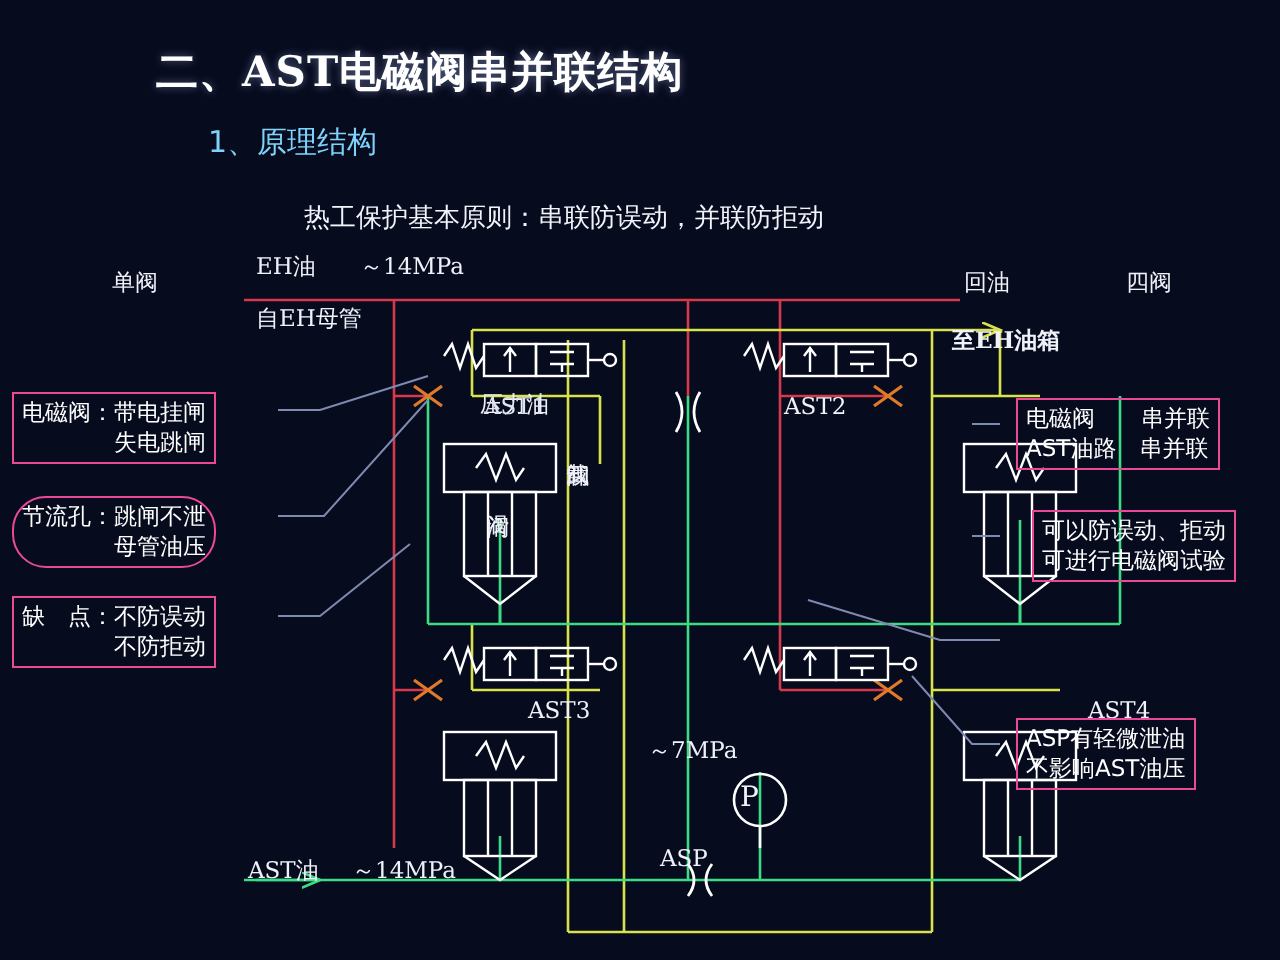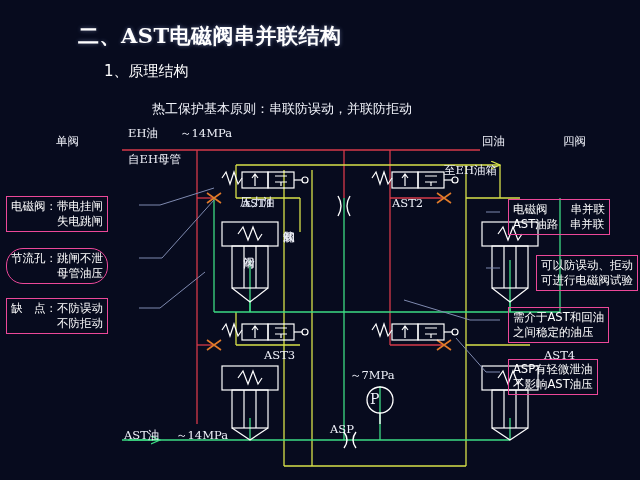--- a/index.html
+++ b/index.html
@@ -18,21 +18,21 @@
   #title{
     left:78px;top:22px;
     font-family:"DejaVu Serif","Liberation Serif",serif;
     font-size:21px;font-weight:bold;color:#ffffff;
     letter-spacing:0.5px;
     text-shadow:0 0 4px rgba(180,200,255,.45);
     white-space:nowrap;
   }
   #subtitle{
     left:104px;top:62px;
-    font-size:15px;color:#ffffff;white-space:nowrap;
+    font-size:15px;color:#7dd3fc;white-space:nowrap;
   }
   #principle{
     left:152px;top:100px;
     font-size:13px;color:#f2f4fb;white-space:nowrap;text-align:right;
   }
 
   
   .note{
     border:1px solid #ec4899;
     background:transparent;
@@ -242,32 +242,32 @@
   </svg>
 
   <div class="abs lbl" style="left:56px;top:134px;">单阀</div>
   <div class="abs lbl" style="left:563px;top:134px;">四阀</div>
 
   <div class="abs lbl mono" style="left:128px;top:126px;">EH油</div>
   <div class="abs lbl mono" style="left:180px;top:126px;">～14MPa</div>
   <div class="abs lbl mono" style="left:128px;top:152px;">自EH母管</div>
 
   <div class="abs lbl" style="left:482px;top:134px;">回油</div>
-  <div class="abs lbl mono" style="left:444px;top:163px;">至EH油箱</div>
+  <div class="abs lbl mono" style="left:476px;top:163px;font-weight:bold;">至EH油箱</div>
 
   <div class="abs lbl" style="left:240px;top:195px;">压力油</div>
   <div class="abs lbl mono" style="left:242px;top:196px;color:#dfe4f2;text-align:center;">AST1</div>
   <div class="abs lbl mono" style="left:392px;top:196px;">AST2</div>
   <div class="abs lbl mono" style="left:264px;top:348px;">AST3</div>
   <div class="abs lbl mono" style="left:544px;top:348px;">AST4</div>
 
   <div class="abs lbl vert" style="left:282px;top:222px;">卸载阀</div>
   <div class="abs lbl vert" style="left:242px;top:248px;">滑阀</div>
 
-  <div class="abs lbl mono" style="left:324px;top:368px;margin-left:26px;">～7MPa</div>
+  <div class="abs lbl mono" style="left:324px;top:368px;">～7MPa</div>
   <div class="abs lbl mono" style="left:370px;top:391px;font-size:14px;">P</div>
   <div class="abs lbl mono" style="left:330px;top:422px;">ASP</div>
 
   <div class="abs lbl mono" style="left:124px;top:428px;">AST油</div>
   <div class="abs lbl mono" style="left:176px;top:428px;">～14MPa</div>
 
   <div class="abs note" style="left:6px;top:196px;">
     <span class="ln">电磁阀：带电挂闸</span>
     <span class="ralign">失电跳闸</span>
   </div>
@@ -277,26 +277,22 @@
   </div>
   <div class="abs note" style="left:6px;top:298px;">
     <span class="ln">缺　点：不防误动</span>
     <span class="ralign">不防拒动</span>
   </div>
 
   <div class="abs note r" style="left:508px;top:199px;">
     <span class="ln">电磁阀　　串并联</span>
     <span class="ln">AST油路　串并联</span>
   </div>
-  <div class="abs note r" style="left:536px;top:255px;">
+  <div class="abs note r" style="left:516px;top:255px;">
     <span class="ln">可以防误动、拒动</span>
     <span class="ln">可进行电磁阀试验</span>
-  </div>
-  <div class="abs note r" style="left:508px;top:307px;">
-    <span class="ln">需介于AST和回油</span>
-    <span class="ln">之间稳定的油压</span>
   </div>
   <div class="abs note r" style="left:508px;top:359px;">
     <span class="ln">ASP有轻微泄油</span>
     <span class="ln">不影响AST油压</span>
   </div>
 
 </div>
 
 </body></html>

